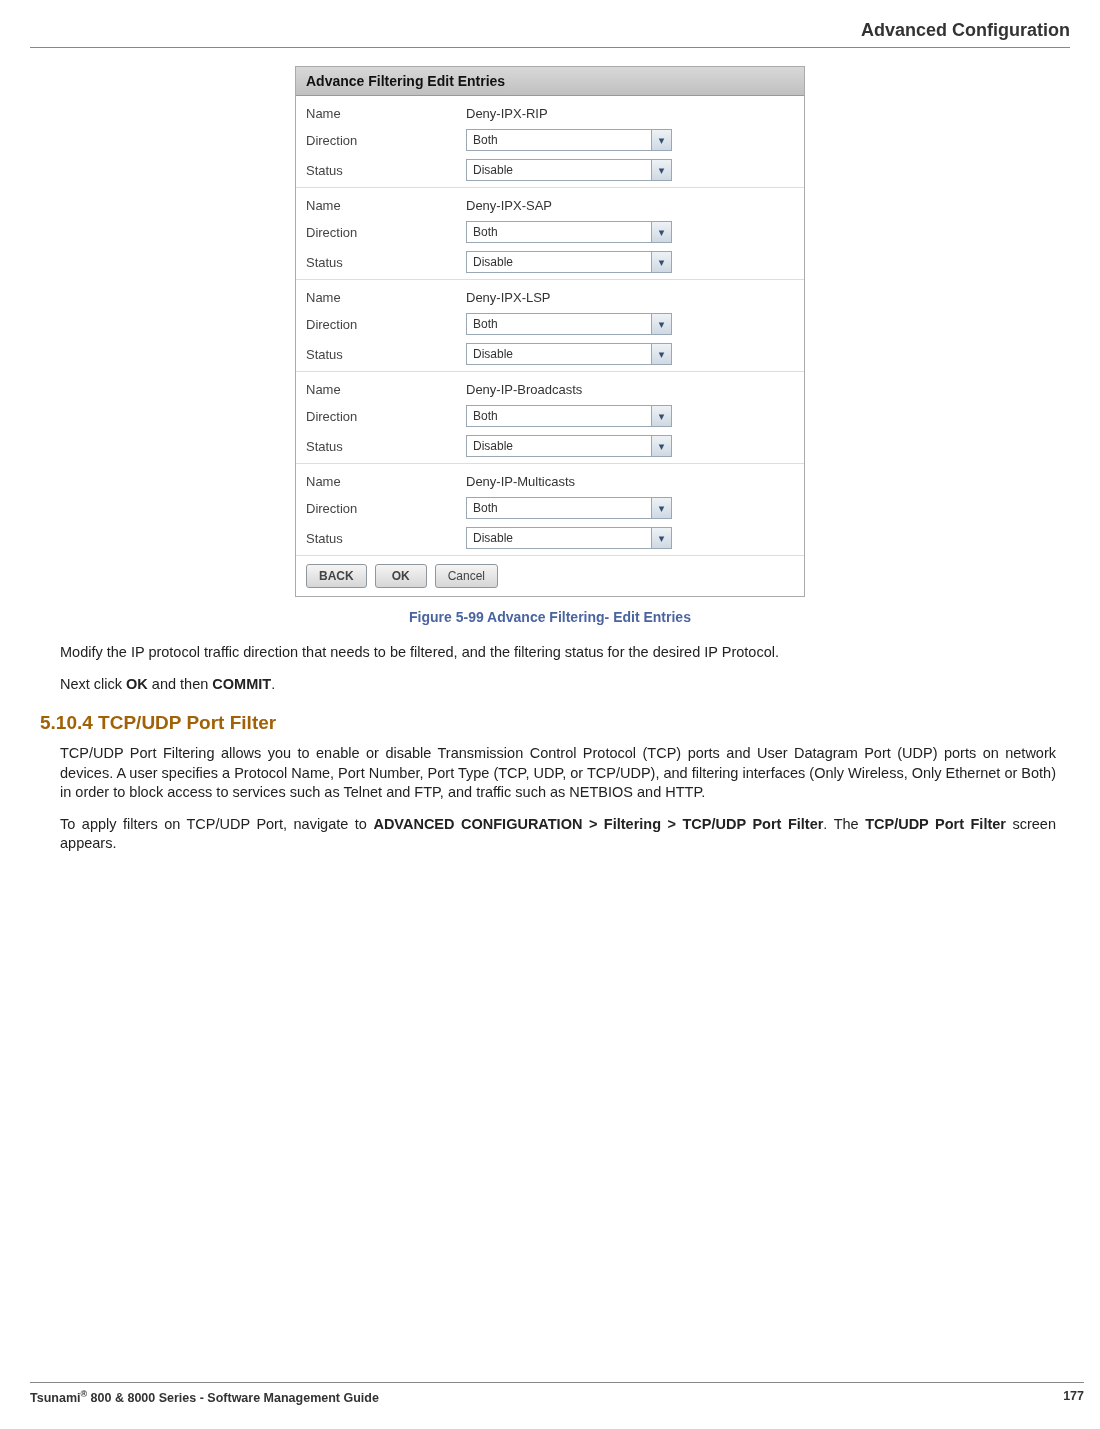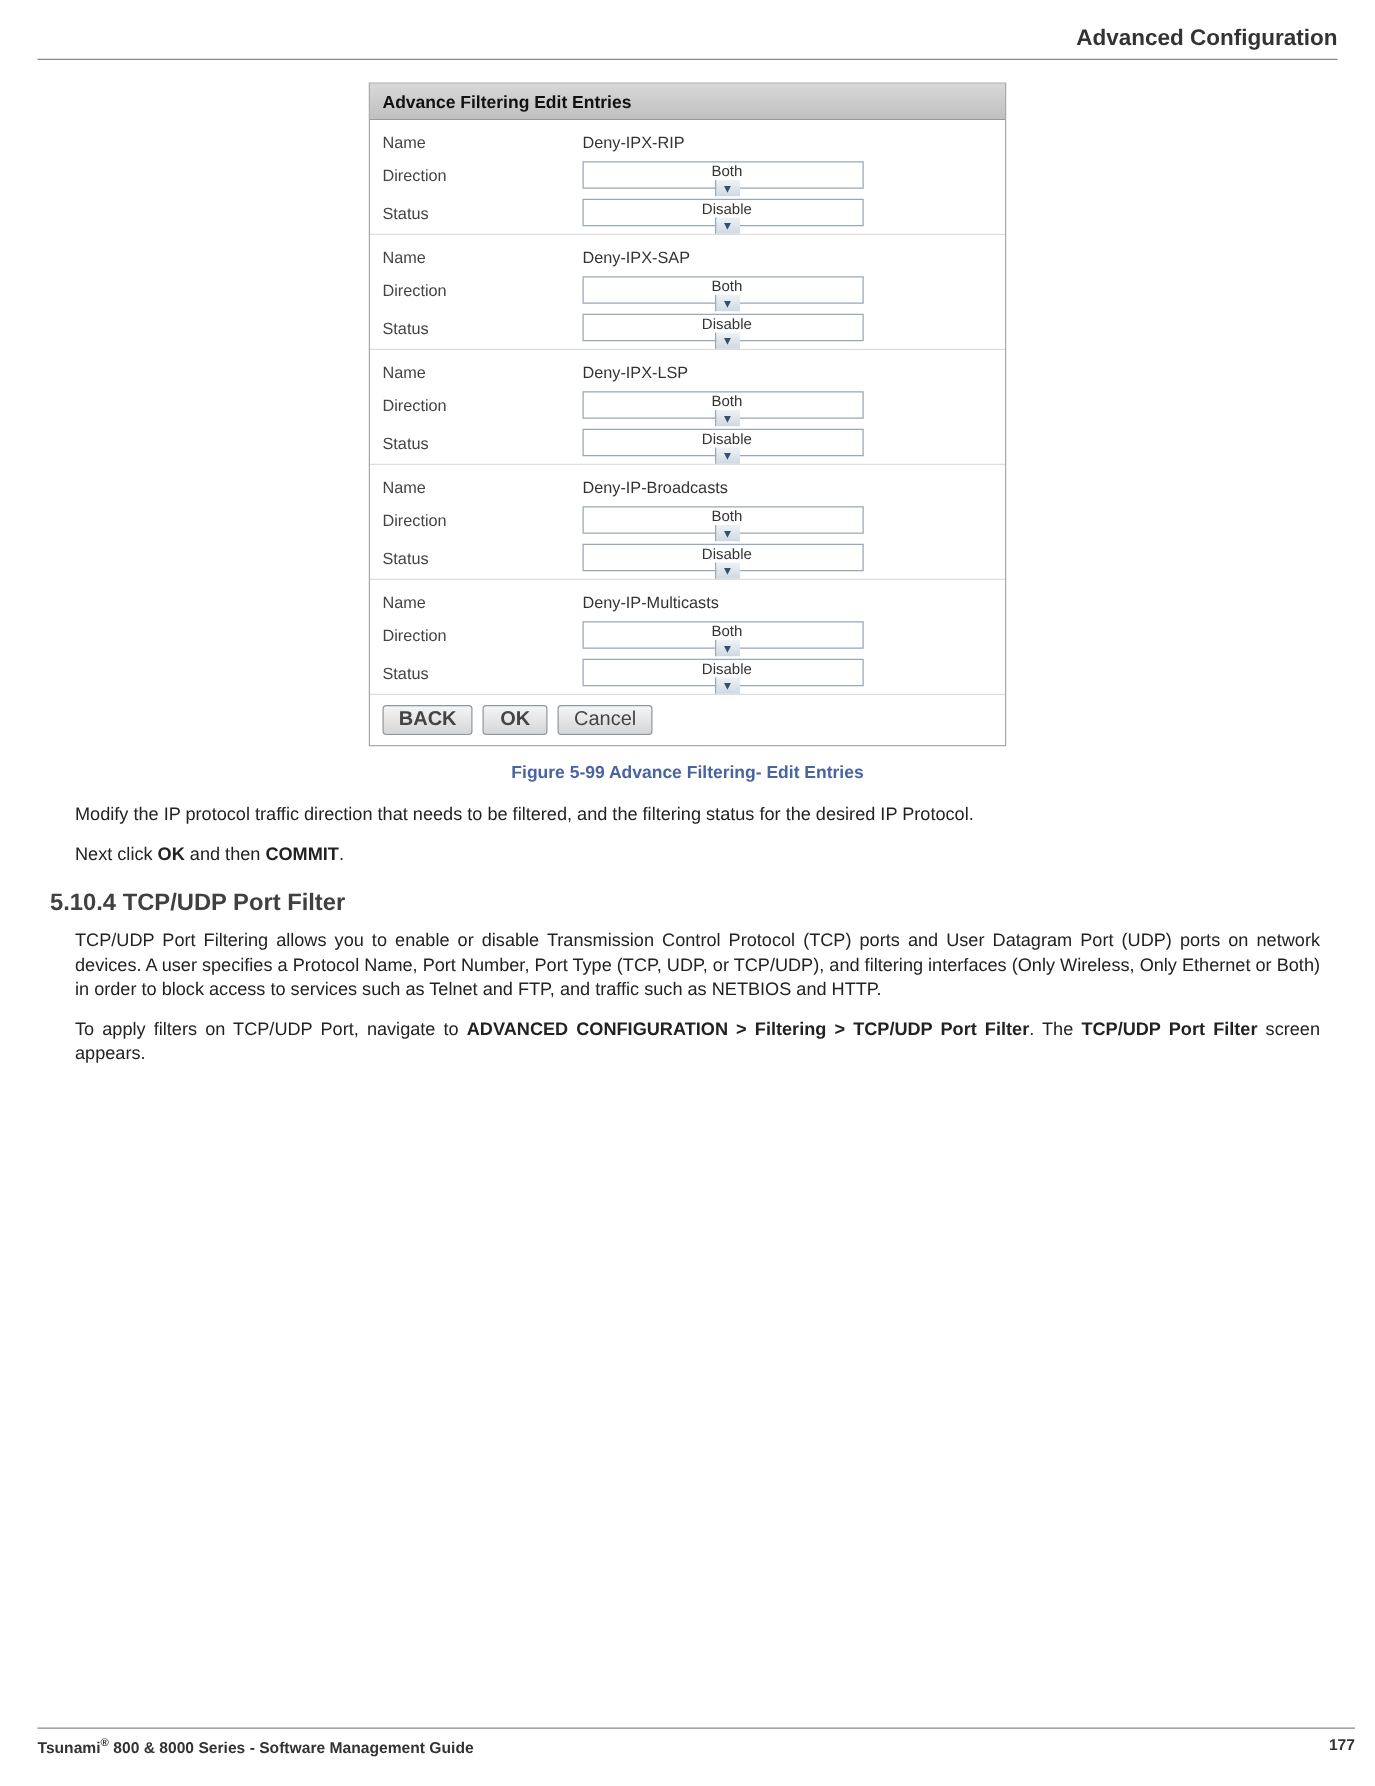--- a/index.html
+++ b/index.html
@@ -54,31 +54,30 @@
     }
     .row-label {
       width: 160px;
       color: #444;
     }
     .row-value-text {
       color: #333;
       font-size: 13px;
     }
     .select-box {
-      width: 225px;
+      width: 206px;
       height: 22px;
       border: 1px solid #9aa7b5;
       background: #fff;
       display: flex;
       align-items: center;
       justify-content: space-between;
       padding: 0 0 0 6px;
       font-size: 12px;
       color: #333;
-      flex-direction: column;
     }
     .select-arrow {
       width: 20px;
       height: 20px;
       border-left: 1px solid #9aa7b5;
       background: linear-gradient(to bottom, #eef2f6, #cfd9e3);
       display: flex;
       align-items: center;
       justify-content: center;
       color: #35506e;
@@ -94,21 +93,21 @@
       display: inline-flex;
       align-items: center;
       justify-content: center;
       height: 24px;
       min-width: 52px;
       padding: 0 12px;
       border: 1px solid #8f979e;
       border-radius: 3px;
       background: linear-gradient(to bottom, #f5f5f5, #d6d6d6);
       color: #444;
-      font-size: 16px;
+      font-size: 12px;
       font-weight: bold;
     }
     .btn.cancel { font-weight: normal; }
     .figure-caption {
       text-align: center;
       font-weight: bold;
       font-size: 14px;
       color: #4a64a0;
       margin: 12px 0 18px 0;
     }
@@ -118,21 +117,21 @@
     .para {
       font-size: 14.5px;
       line-height: 1.35;
       color: #222;
       margin: 8px 4px 12px 20px;
       text-align: justify;
     }
     .h2-sec {
       font-size: 19px;
       font-weight: bold;
-      color: #404040;
+      color: #a16207;
       margin: 18px 0 10px 0;
     }
     .bold { font-weight: bold; }
     .footer {
       position: absolute;
       bottom: 24px;
       left: 30px;
       right: 16px;
       border-top: 1px solid #888;
       padding-top: 6px;

